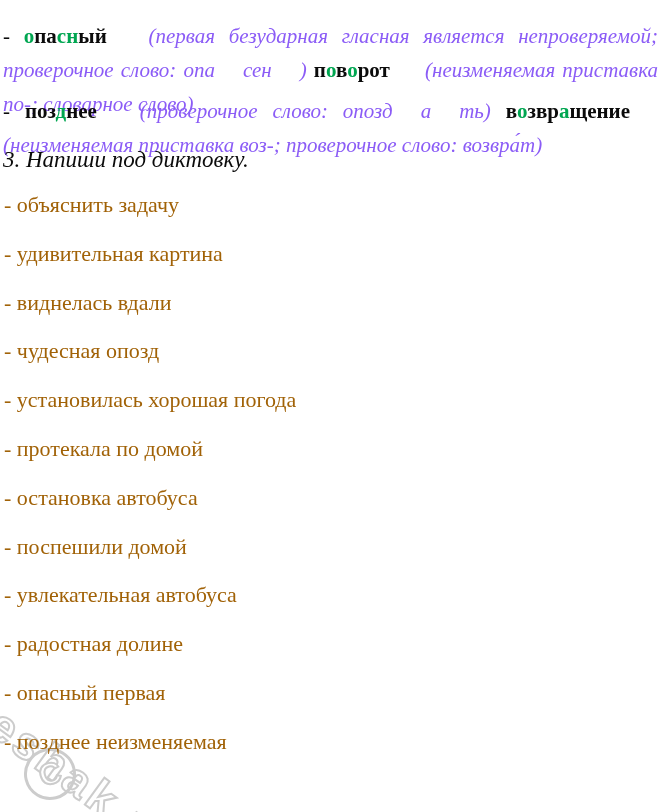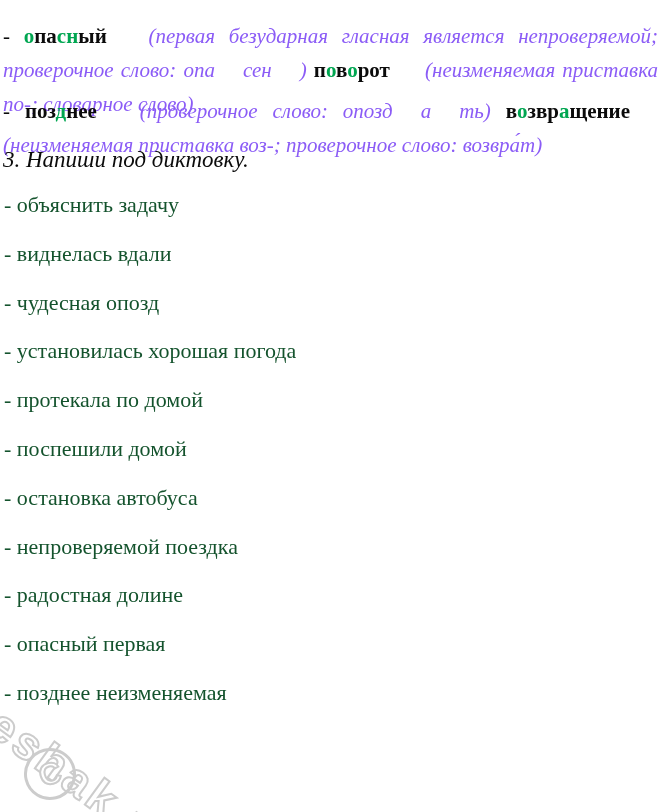--- a/index.html
+++ b/index.html
@@ -19,21 +19,21 @@
   .t-green{font-weight:bold;color:#00a651;}
   .t-olive{color:#8b5cf6;font-style:italic;margin-left:28px;}
   .t-u{}
   .heading{
     left:3px;top:147px;font-size:23px;font-style:italic;color:#0b0b0b;
     white-space:nowrap;
   }
   .list{left:4px;top:194px;}
   .list-item{
     font-size:22px;line-height:22px;margin-bottom:26.8px;
-    white-space:nowrap;color:#14532d;
+    white-space:nowrap;color:#a16207;
   }
   
   .wm-text{
     position:absolute;z-index:0;left:-8px;top:684px;
     font-family:"Liberation Sans", sans-serif;font-weight:bold;
     font-size:46px;letter-spacing:4px;
     color:#ffffff;-webkit-text-stroke:2px #cccccc;
     transform:rotate(36deg);transform-origin:left top;
     user-select:none;
   }
@@ -58,23 +58,24 @@
 </div>
 
 <p class="layer para p1"><span>- </span><span class="t-green">о</span><span class="t-bold">па</span><span class="t-green">сн</span><span class="t-bold">ый</span><span class="t-olive"> (первая безударная гласная является непроверяемой; проверочное слово: опа</span><span class="t-olive t-u">сен</span><span class="t-olive">) </span><span class="t-bold">п</span><span class="t-green">о</span><span class="t-bold">в</span><span class="t-green">о</span><span class="t-bold">рот</span><span class="t-olive"> (неизменяемая приставка по-; словарное слово)</span></p>
 
 <p class="layer para p2"><span>- </span><span class="t-bold">поз</span><span class="t-green">д</span><span class="t-bold">нее</span><span class="t-olive"> (проверочное слово: опозд</span><span class="t-olive t-u">а</span><span class="t-olive">ть) </span><span class="t-bold">в</span><span class="t-green">о</span><span class="t-bold">звр</span><span class="t-green">а</span><span class="t-bold">щение</span><span class="t-olive"> (неизменяемая приставка воз-; проверочное слово: возвра́т)</span></p>
 
 <div class="layer heading">3. Напиши под диктовку.</div>
 
 <div class="layer list">
     <div class="list-item">- объяснить задачу</div>
+    <div class="list-item">- удивительная картина</div>
     <div class="list-item">- виднелась вдали</div>
     <div class="list-item">- чудесная опозд</div>
     <div class="list-item">- установилась хорошая погода</div>
     <div class="list-item">- протекала по домой</div>
+    <div class="list-item">- остановка автобуса</div>
     <div class="list-item">- поспешили домой</div>
-    <div class="list-item">- остановка автобуса</div>
-    <div class="list-item">- непроверяемой поездка</div>
+    <div class="list-item">- увлекательная автобуса</div>
     <div class="list-item">- радостная долине</div>
     <div class="list-item">- опасный первая</div>
     <div class="list-item">- позднее неизменяемая</div>
   </div>
 
 </body></html>

